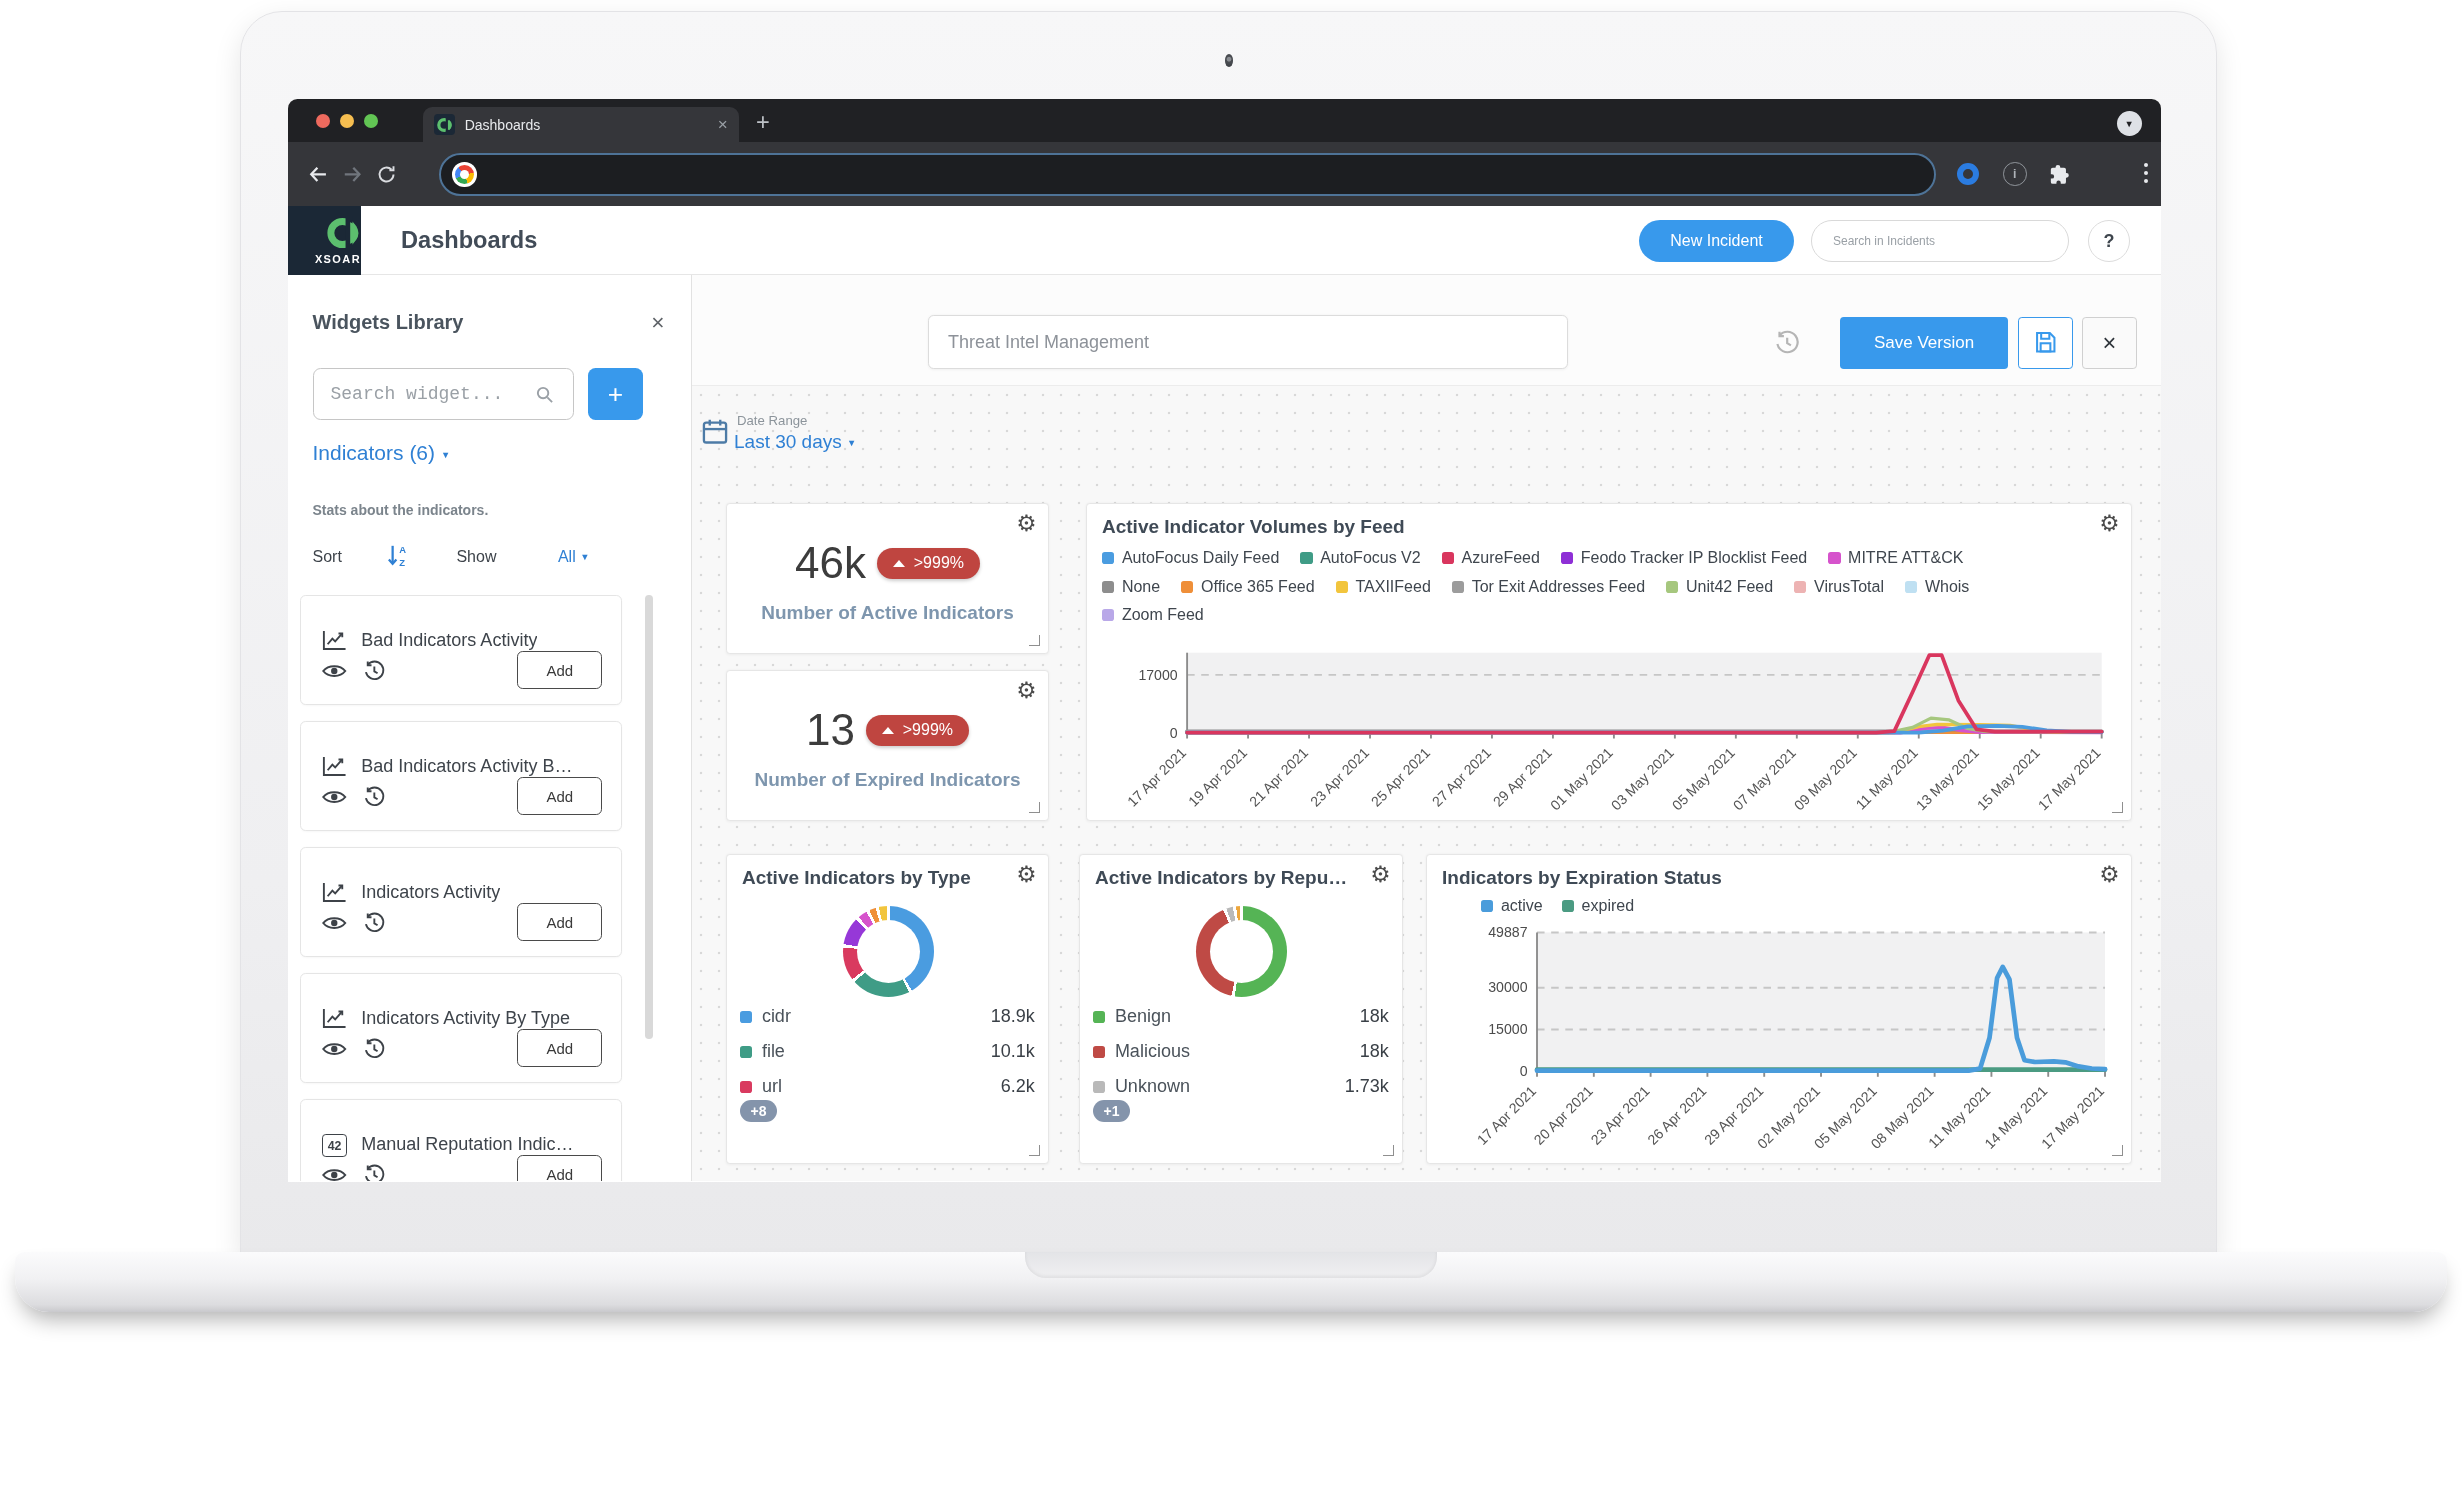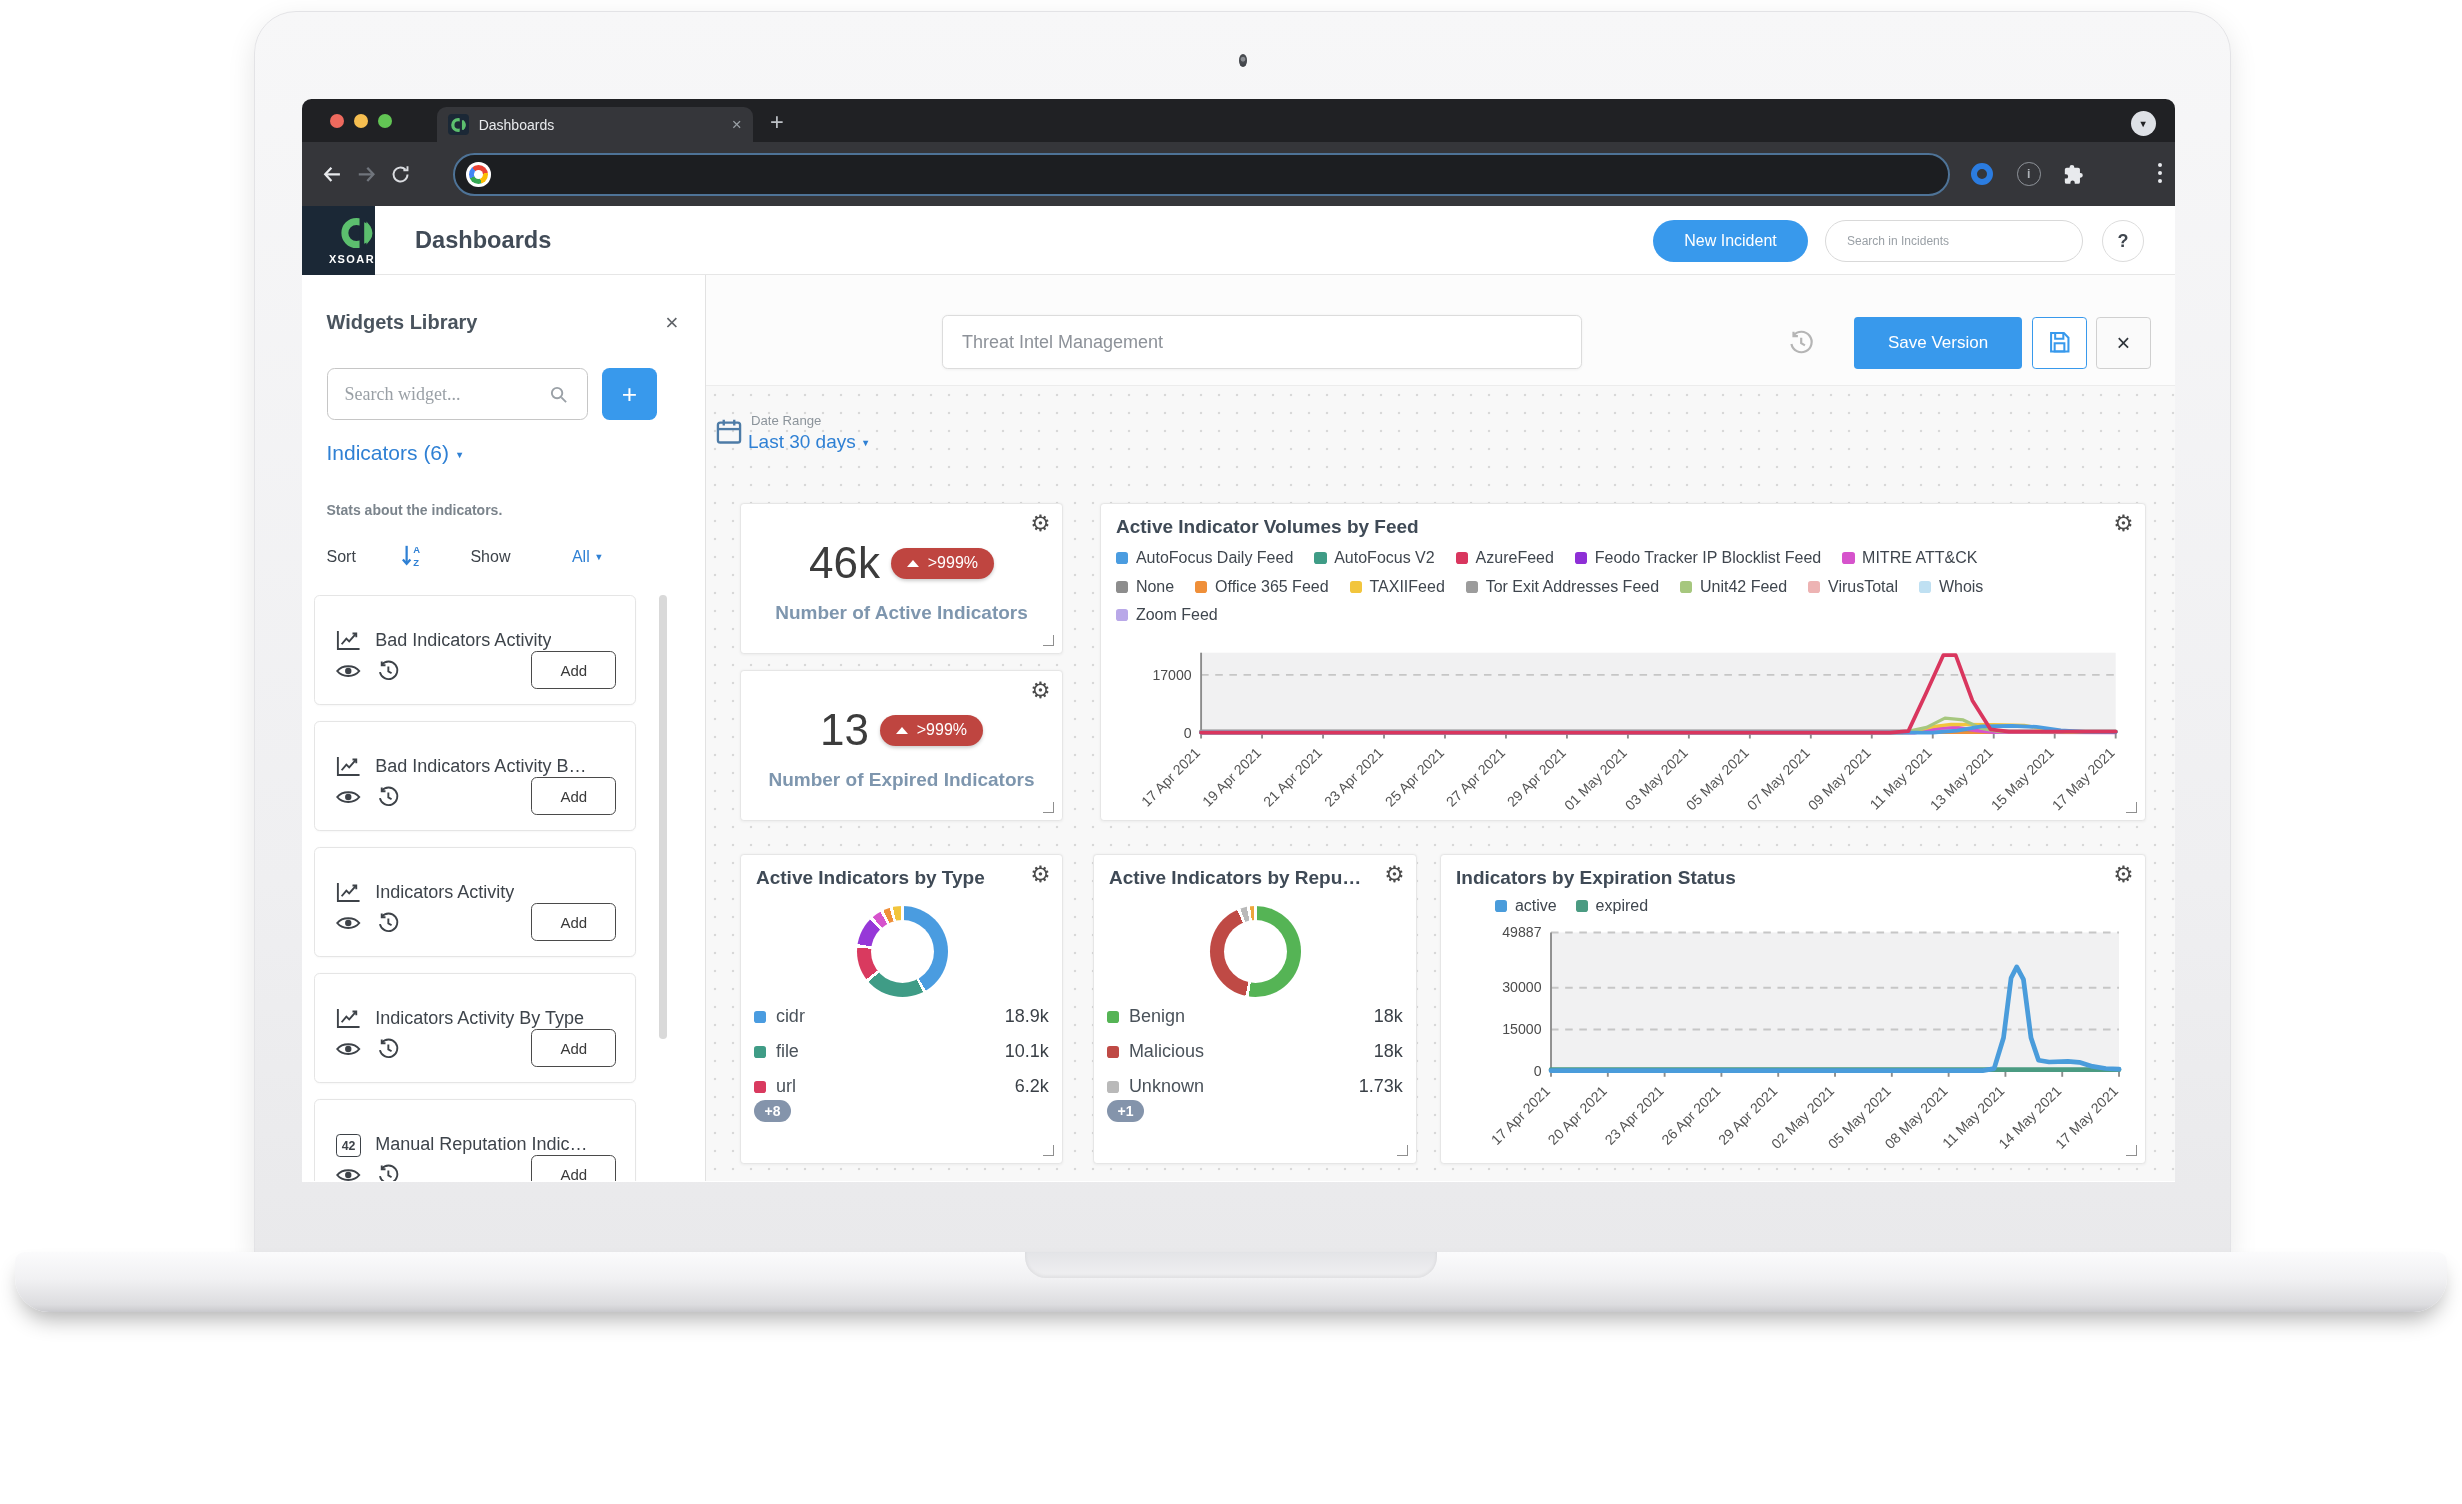--- a/index.html
+++ b/index.html
@@ -1,21 +1,21 @@
 <!DOCTYPE html>
 <html style="font-size:15px"><head>
 <meta charset="utf-8">
 <style>
   * { margin:0; padding:0; box-sizing:border-box; }
   html,body { width:2462px; height:1505px; background:#fff; overflow:hidden;
     font-family:"Liberation Sans","DejaVu Sans",sans-serif; }
   .abs { position:absolute; }
 
   
-  .laptop-lid { position:absolute; left:254px; top:11.3px; width:1977px; height:1244px;
+  .laptop-lid { position:absolute; left:240px; top:11.3px; width:1977px; height:1244px;
     background:linear-gradient(180deg,#f7f7f8 0%,#efeff1 70%,#e9e9eb 100%);
     border:0.9px solid #e3e3e6; border-radius:42px 42px 0 0;
     box-shadow:0 9.4px 28px rgba(0,0,0,.10); }
   .camera { position:absolute; left:50%; top:42px; width:8.5px; height:13.2px; margin-left:-3.8px;
     border-radius:50%; background:radial-gradient(circle at 50% 40%, #8a8d92 0 1.9px, #4b4e53 2.8px, #3a3d42 100%); }
   .laptop-base { position:absolute; left:15px; top:1252px; width:2432px; height:60px;
     background:linear-gradient(180deg,#fbfbfc 0%,#f1f1f3 45%,#dcdcdf 88%,#c9c9cd 100%);
     border-radius:9.4px 9.4px 34px 34px; box-shadow:0 13.2px 21px -5.7px rgba(0,0,0,.30); }
   .base-notch { position:absolute; left:50%; top:0; width:412px; height:25.5px; margin-left:-206px;
     background:linear-gradient(180deg,#e3e4e7 0%,#f0f0f2 100%);
@@ -67,21 +67,21 @@
   .btn-help { position:absolute; left:1800px; top:14px; width:42px; height:42px; border-radius:50%;
     border:1.4px solid #dcdcdc; background:#fff; color:#3f464e; font-size:18px; font-weight:bold;
     display:flex; align-items:center; justify-content:center; }
 
   
   .content { position:relative; display:flex; height:906px; }
   .library { position:relative; width:404px; background:#fff; border-right:0.9px solid #e2e2e2; flex:none; }
   .lib-title { position:absolute; left:24.5px; top:36px; font-size:20px; font-weight:600; color:#4a545e; }
   .lib-close { position:absolute; right:26.4px; top:34px; font-size:22.7px; color:#5f6368; }
   .lib-search { position:absolute; left:24.5px; top:93px; width:261px; height:52px; border-radius:7.6px;
-    border:1.4px solid #c6c6c6; font-size:18px; color:#4c1d95; padding:0 42px 0 17px; font-family:Liberation Serif, serif; }
+    border:1.4px solid #c6c6c6; font-size:18px; color:#4c1d95; padding:0 42px 0 17px; font-family:Liberation Mono, monospace; }
   .lib-search::placeholder { color:#9aa0a6; }
   .lib-search-ico { position:absolute; left:247px; top:110px; }
   .lib-add { position:absolute; left:300px; top:93px; width:55px; height:52px; border-radius:7.6px;
     background:#3899ec; border:none; color:#fff; font-size:26.4px; line-height:1;
     display:flex; align-items:center; justify-content:center; }
   .lib-category { position:absolute; left:24.5px; top:166px; font-size:21px; color:#2f80d4; }
   .lib-desc { position:absolute; left:24.5px; top:227px; font-size:14px; font-weight:600; color:#7b848c; }
   .lib-sortrow { position:absolute; left:24.5px; top:268px; width:330px; height:28px; font-size:16px; color:#3d434a; }
   .caret { font-size:9.4px; color:#2f80d4; vertical-align:1.9px; }
   .lib-list { position:absolute; left:12.3px; top:320px; width:334px; height:586px; overflow:hidden; }

